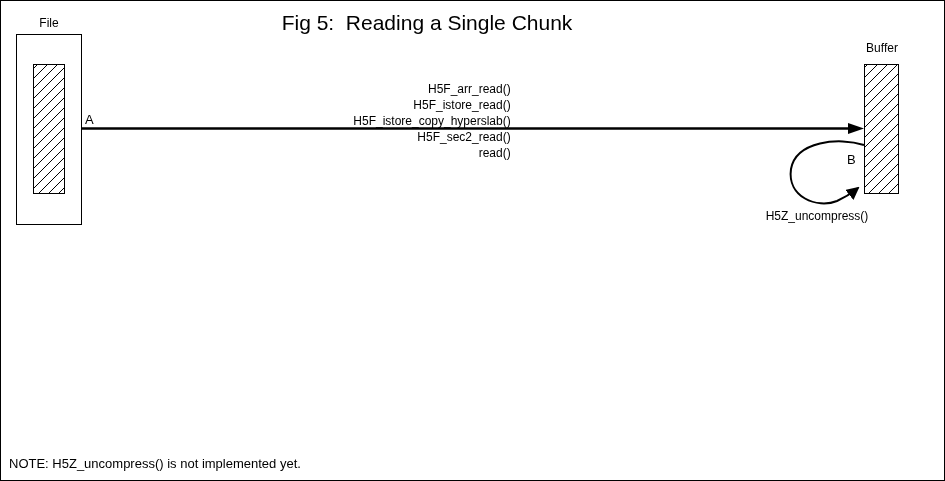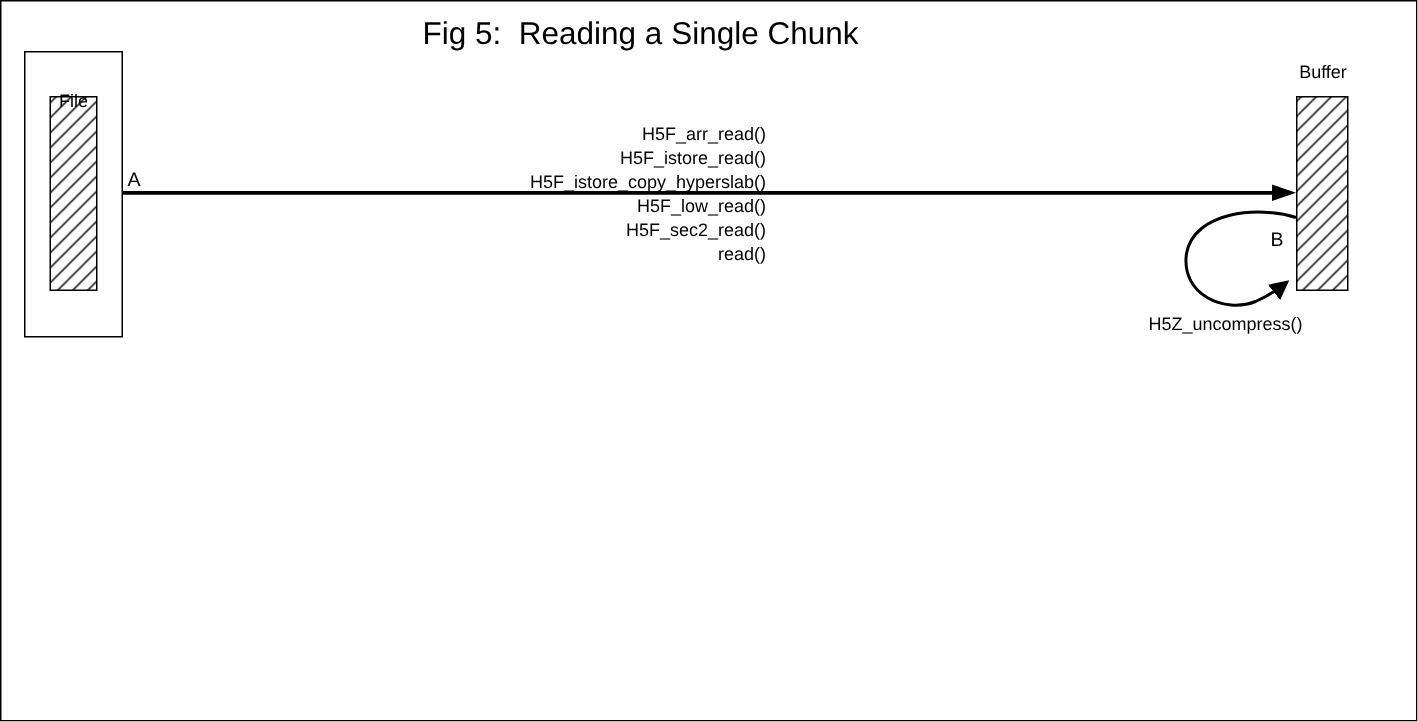--- a/index.html
+++ b/index.html
@@ -23,21 +23,21 @@
   .title {
     left: 426px;
     top: 10px;
     font-size: 21px;
     white-space: pre;
   }
   .node-label {
     font-size: 12px;
     white-space: nowrap;
   }
-  .file-label   { left: 48px;  top: 15px; margin-top: 44px; }
+  .file-label   { left: 48px;  top: 15px; }
   .buffer-label { left: 881px; top: 40px; text-align: right; }
   .arrow-label {
     font-size: 13px;
     white-space: nowrap;
   }
   .label-a { left: 84px;  top: 111px; }
   .label-b { left: 846px; top: 151px; }
   .fn-stack {
     left: 431px;
     top: 80px;
@@ -101,21 +101,21 @@
   <div class="abs ctr node-label buffer-label">Buffer</div>
 
   <div class="abs arrow-label label-a">A</div>
 
   <div class="abs arrow-label label-b">B</div>
 
   <div class="abs ctr fn-stack">
     <div>H5F_arr_read()</div>
     <div>H5F_istore_read()</div>
     <div>H5F_istore_copy_hyperslab()</div>
-    <div>H5F_low_read()</div>
     <div>H5F_sec2_read()</div>
     <div>read()</div>
   </div>
 
   <div class="abs ctr fn-b">H5Z_uncompress()</div>
 
+  <div class="abs note">NOTE: H5Z_uncompress() is not implemented yet.</div>
 
 </div>
 
 </body></html>

